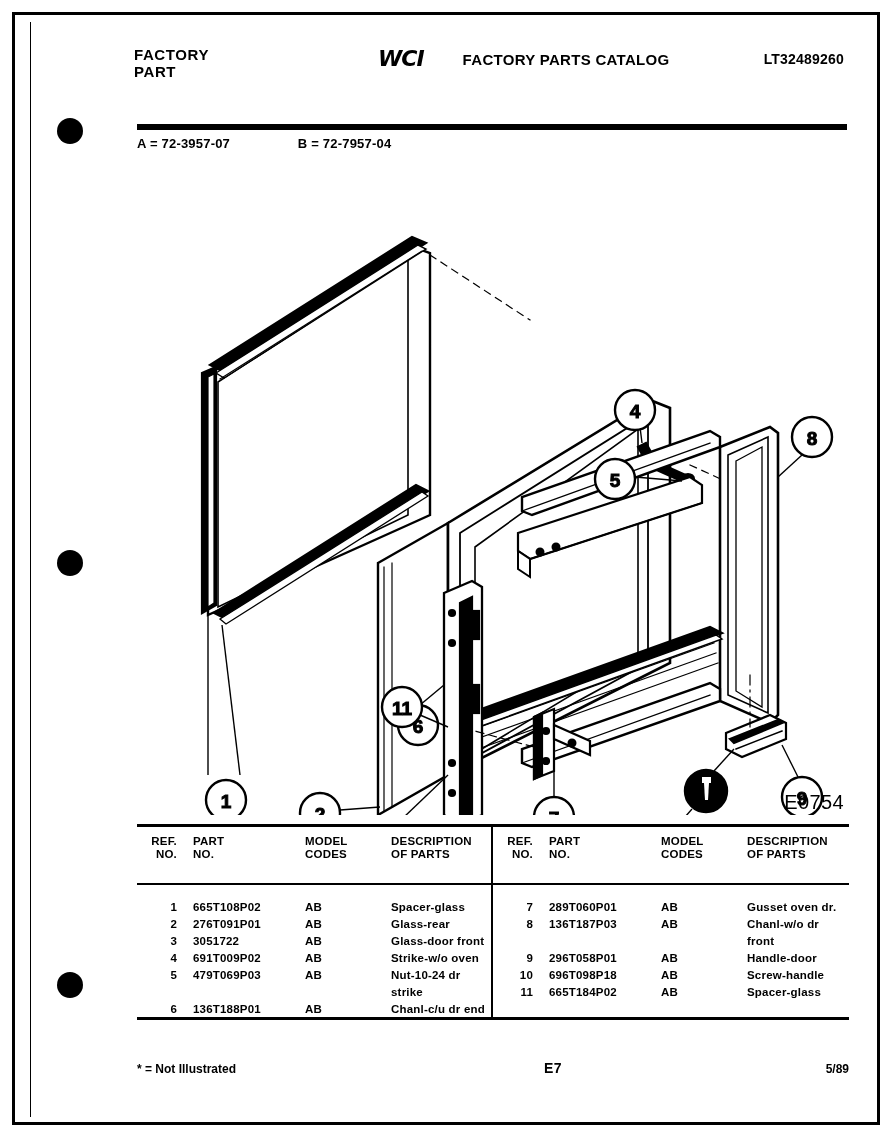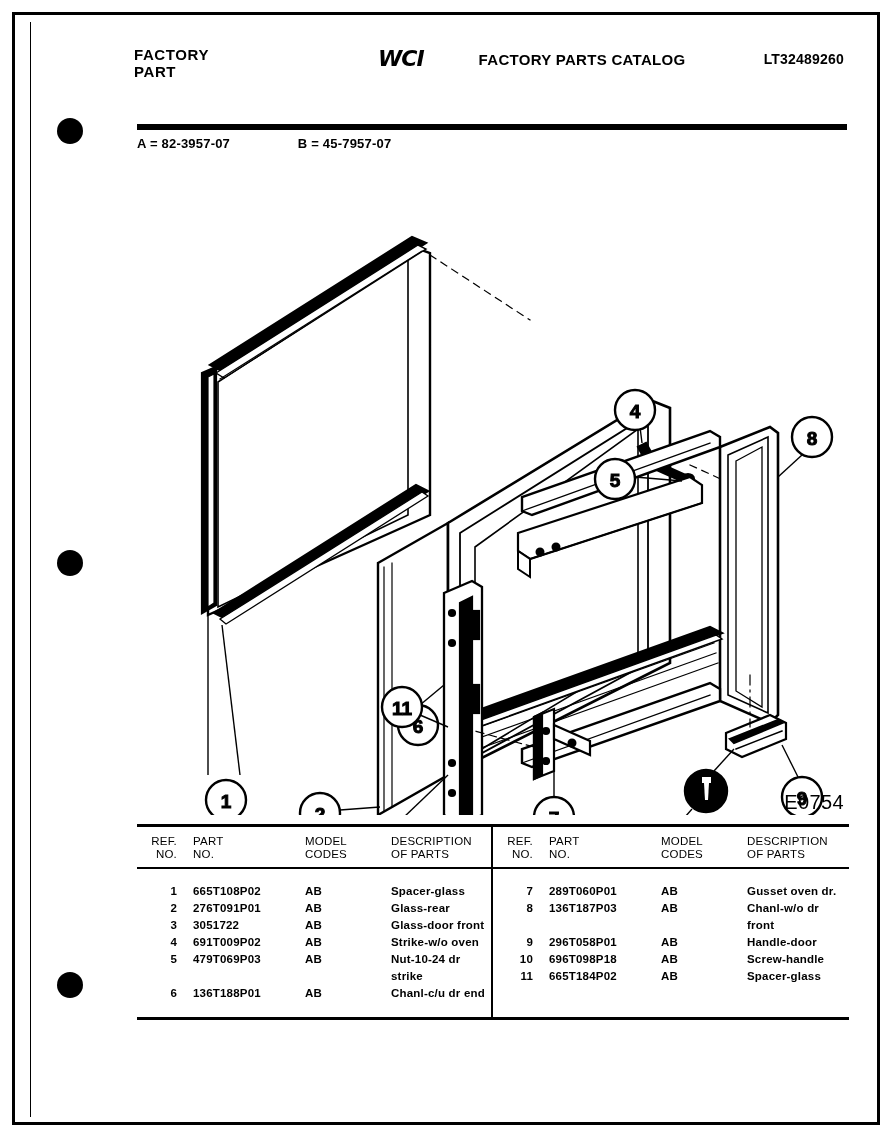--- a/index.html
+++ b/index.html
@@ -57,21 +57,21 @@
     font-size: 15px;
     font-weight: bold;
     letter-spacing: 0.6px;
     line-height: 17px;
   }
   #catalog-title-wrap {
     position: absolute;
     left: 378px; top: 48px;
     display: flex;
     align-items: center;
-    gap: 23px;
+    gap: 7px;
   }
   #wci-logo {
     font-size: 22px;
     font-weight: bold;
     font-style: italic;
     letter-spacing: -1px;
     font-family: "DejaVu Sans", sans-serif;
     line-height: 22px;
   }
   #catalog-title {
@@ -137,25 +137,25 @@
     width: 50%;
     position: relative;
     box-sizing: border-box;
     padding-top: 8px;
   }
   .table-half.left { border-right: 2px solid #000; }
 
   .thead {
     display: flex;
     font-size: 11.5px;
-    font-weight: normal;
+    font-weight: bold;
     line-height: 13px;
     letter-spacing: 0.2px;
     padding-left: 14px;
-    padding-bottom: 6px;
+    padding-bottom: 22px;
   }
   .thead .th-l2 { display: block; }
 
   .head-rule {
     height: 2px;
     background: #000;
     margin: 0 0 0 0;
   }
 
   .tbody { padding-top: 14px; }
@@ -209,22 +209,22 @@
   <div id="catalog-title-wrap">
     <span id="wci-logo">WCI</span>
     <span id="catalog-title">FACTORY PARTS CATALOG</span>
   </div>
 
   <div id="doc-number">LT32489260</div>
 
   <div id="header-rule"></div>
 
   <div id="model-line">
-    <span class="m1">A = 82-3957-07</span>
-    <span class="m2">B = 45-7957-07</span>
+    <span class="m1">A = 72-3957-07</span>
+    <span class="m2">B = 72-7957-04</span>
   </div>
 
   <div id="illustration">
     <svg width="730" height="600" viewBox="0 0 730 600" xmlns="http://www.w3.org/2000/svg">
       <g fill="none" stroke="#000" stroke-width="2.2" stroke-linejoin="miter" stroke-linecap="square">
 
         <g>
           <path d="M 78 160 L 278 30 L 300 38 L 300 300 L 278 310 L 78 400 Z" fill="#fff" stroke="#000" stroke-width="2.4"></path>
           <path d="M 88 167 L 278 44 L 278 300 L 88 392 Z" fill="#fff" stroke="#000" stroke-width="1.6"></path>
         </g>
@@ -493,14 +493,19 @@
             <div class="c-ref">11</div>
             <div class="c-part">665T184P02</div>
             <div class="c-code">AB</div>
             <div class="c-desc">Spacer-glass</div>
           </div>
         </div>
     </div>
 
   </div>
 
+  <div id="footer">
+    <div id="footnote">* = Not Illustrated</div>
+    <div id="page-code">E7</div>
+    <div id="page-date">5/89</div>
+  </div>
 
 </div>
 
 </body></html>

